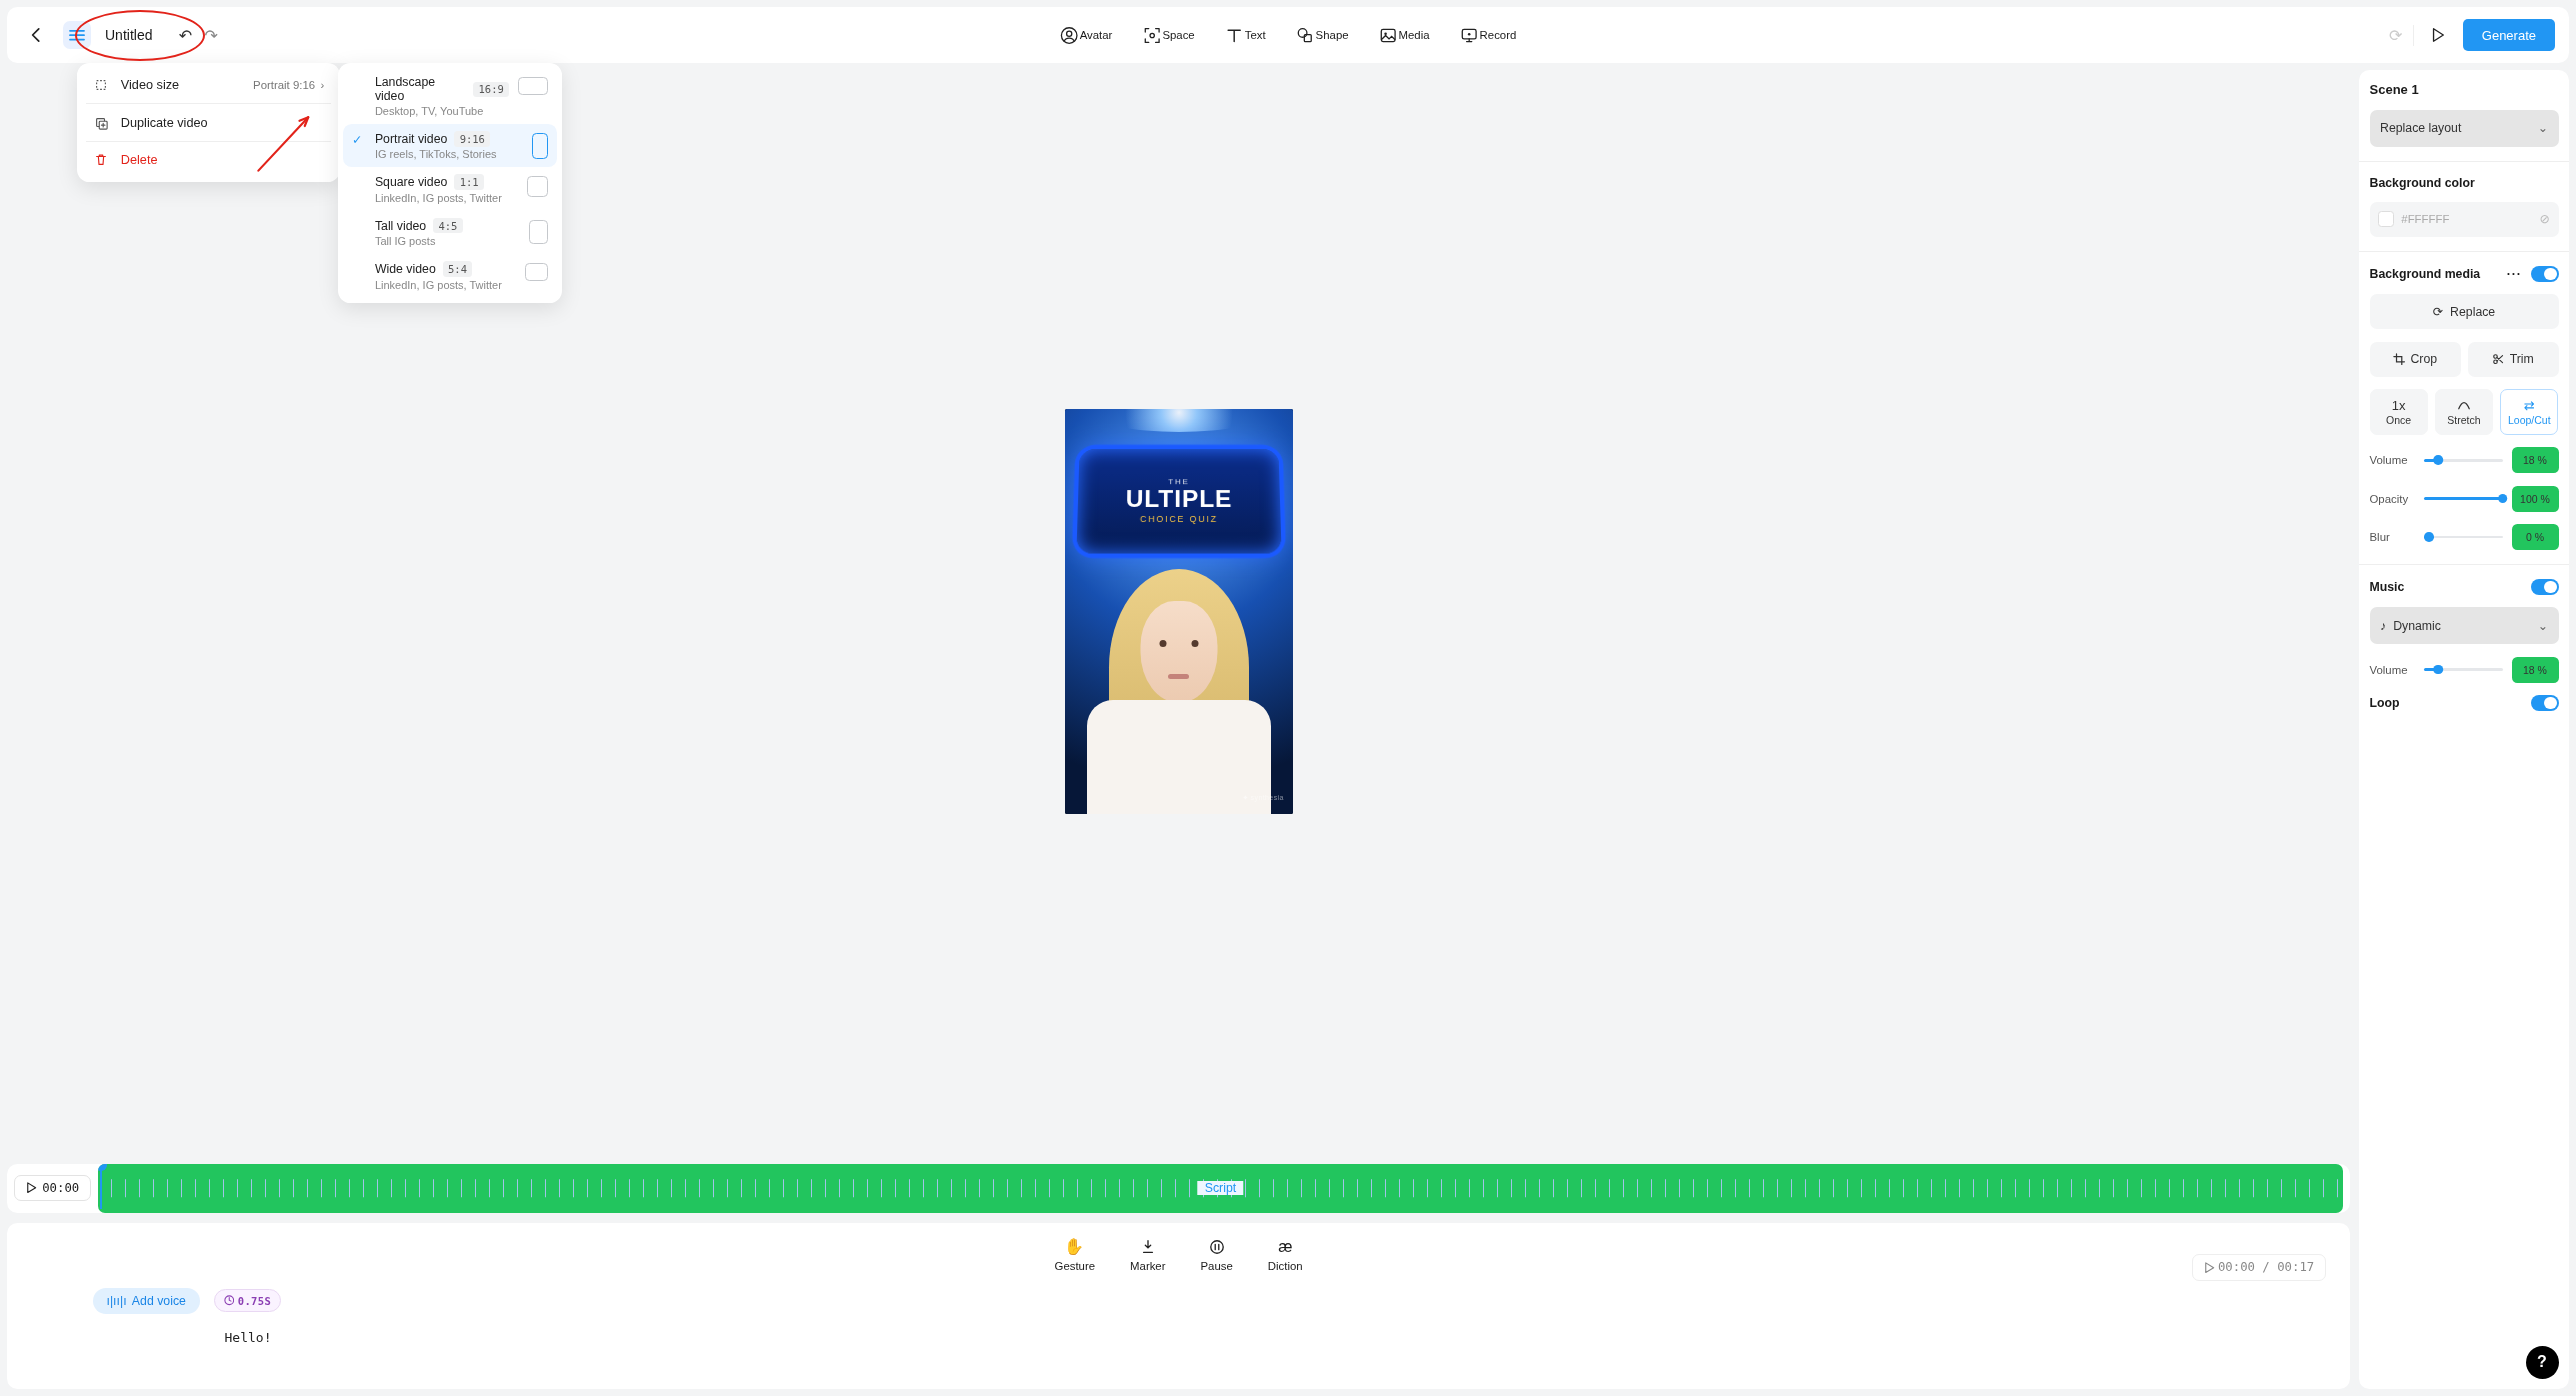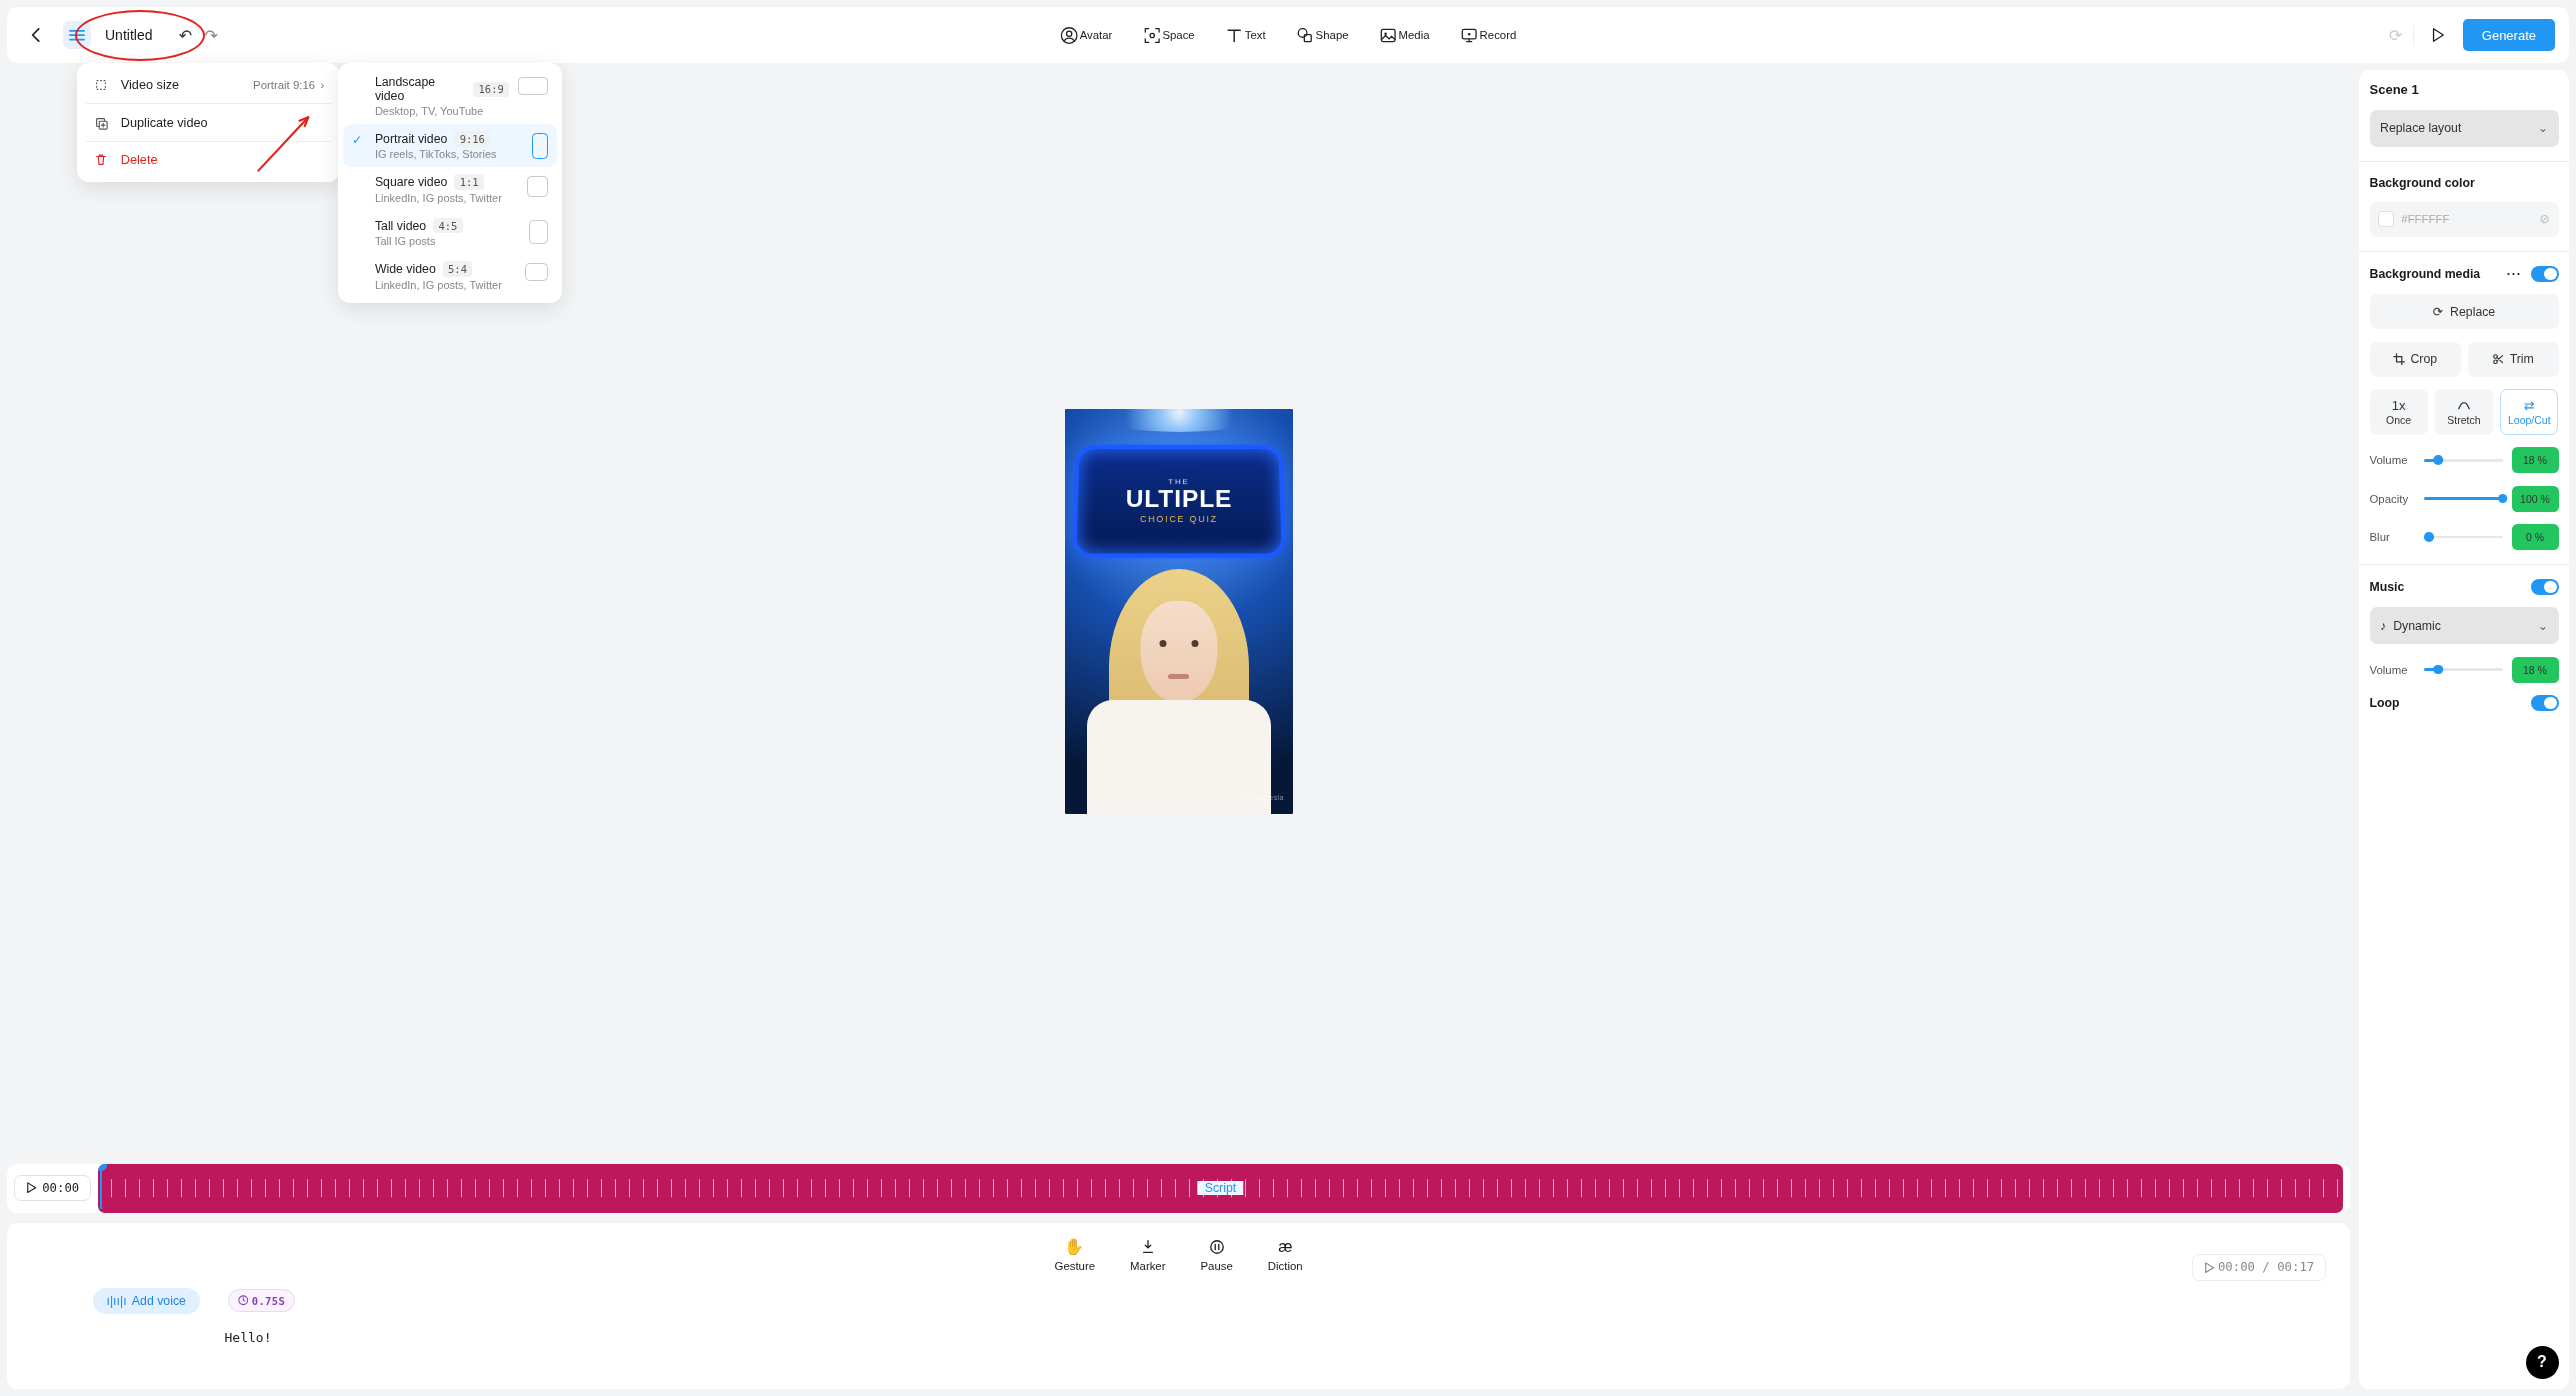--- a/index.html
+++ b/index.html
@@ -55,36 +55,36 @@
   .avatar-hair { position:absolute; top:0; left:50%; transform:translateX(-50%); width:140px; height:197px; background:linear-gradient(#ecd18a,#d4b568); border-radius:56% 56% 35% 35%; }
   .avatar-face { position:absolute; top:32px; left:50%; transform:translateX(-50%); width:77px; height:102px; background:linear-gradient(#f6ddc9,#eccab0); border-radius:44% 44% 50% 50%; }
   .avatar-face::before { content:""; position:absolute; top:39px; left:19px; width:7px; height:7px; background:#543a2e; border-radius:50%; box-shadow: 32px 0 0 #543a2e; }
   .avatar-face::after { content:""; position:absolute; bottom:24.5px; left:50%; transform:translateX(-50%); width:21px; height:4.4px; background:#c4837a; border-radius:2.6px; }
   .watermark { position:absolute; bottom:12.3px; right:8.8px; font-size:7px; color:#ffffff; letter-spacing:0.4px; opacity:0.5; display:flex; align-items:center; gap:1.8px; }
   
   
   .timeline-bar { height: 49px; border-radius: 10.5px; background: #fff; display: flex; align-items: center; padding: 0 7px; gap: 0; }
   .time-display { display: flex; align-items: center; gap: 5.3px; border: 0.9px solid #e3e3e3; border-radius: 7px; padding: 5.3px 10.5px; font-weight: 500; margin-right: 0; }
   .time-time { font-family: ui-monospace, monospace; }
-  .tick-region { flex: 1; height: 100%; position: relative; background: #be185d; border-radius: 7px; margin-left: 7px; overflow:hidden; }
+  .tick-region { flex: 1; height: 100%; position: relative; background: #22c55e; border-radius: 7px; margin-left: 7px; overflow:hidden; }
   .tick-inner { position:absolute; left:0; right:0; top:50%; transform:translateY(-50%); height:17.5px; background: repeating-linear-gradient(to right, transparent 0, transparent 13px, #a1c4e8 13px, #a1c4e8 14px); }
   .playhead { position:absolute; left:0; top:0; bottom:0; width:8.8px; }
   .playhead-dot { width:12.3px; height:12.3px; background:#2196f3; border-radius:50%; position:absolute; top:-5.3px; left:-2.6px; }
   .playhead-line { position:absolute; left:2.6px; top:5.3px; bottom:3.5px; width:1.8px; background:#2196f3; }
   .script-label { position:absolute; left:50%; top:50%; transform:translate(-50%,-50%); color:#2196f3; font-weight:500; background:#eef6ff; padding:0 7px; }
   
   
   .script-panel { background:#fff; border-radius:10.5px; padding: 14px 17.5px 21px; display:flex; flex-direction:column; gap: 16px; min-height:166px; }
   .script-tools { display:flex; justify-content:center; gap:35px; position:relative; }
   .script-tool { display:flex; flex-direction:column; align-items:center; gap:3.5px; cursor:pointer; }
   .script-tool .icon { height:19px; display:flex; align-items:center; font-size:16px; }
   .script-tool span { font-size:11.4px; }
   .script-time { position:absolute; right:7px; top:17px; display:flex; align-items:center; gap:3px; border:0.9px solid #eee; border-radius:7px; padding:5.3px 10.5px; color:#888; font-family: ui-monospace, monospace; cursor:pointer; }
   .script-time-icon { color:#888; }
-  .chips-row { display:flex; gap:28px; padding-left: 68px; align-items: center; }
+  .chips-row { display:flex; gap:14px; padding-left: 68px; align-items: center; }
   .voice-chip { display:flex; align-items:center; gap:5.3px; background:#e1f0fe; color:#1a85e6; border-radius:16px; padding:6.1px 14px; font-size:12.3px; cursor:pointer; }
   .pause-chip { display:flex; align-items:center; gap:3.5px; border:0.9px solid #e9d8f3; background:#faf3ff; color:#8b3fb3; font-family: ui-monospace, monospace; font-size:10.5px; font-weight:600; border-radius:14px; padding:4.4px 8.8px; cursor:pointer; letter-spacing:0.4px; }
   .script-text { font-family: ui-monospace, monospace; font-size:13px; padding-left: 200px; color:#222; }
   
   
   .right-panel { width:210px; background:#fff; border-radius:10.5px; padding: 12.3px 10.5px; overflow-y:auto; display:flex; flex-direction:column; gap:12.3px; }
   .right-panel::-webkit-scrollbar { width:0; }
   .rp-title { font-weight:600; font-size:13px; }
   .select-field { width:100%; height:37px; background:#e5e5e5; border-radius:7px; display:flex; align-items:center; padding:0 10.5px; color:#333; font-size:12.3px; cursor:pointer; }
   .select-field .chev { margin-left:auto; color:#666; }

